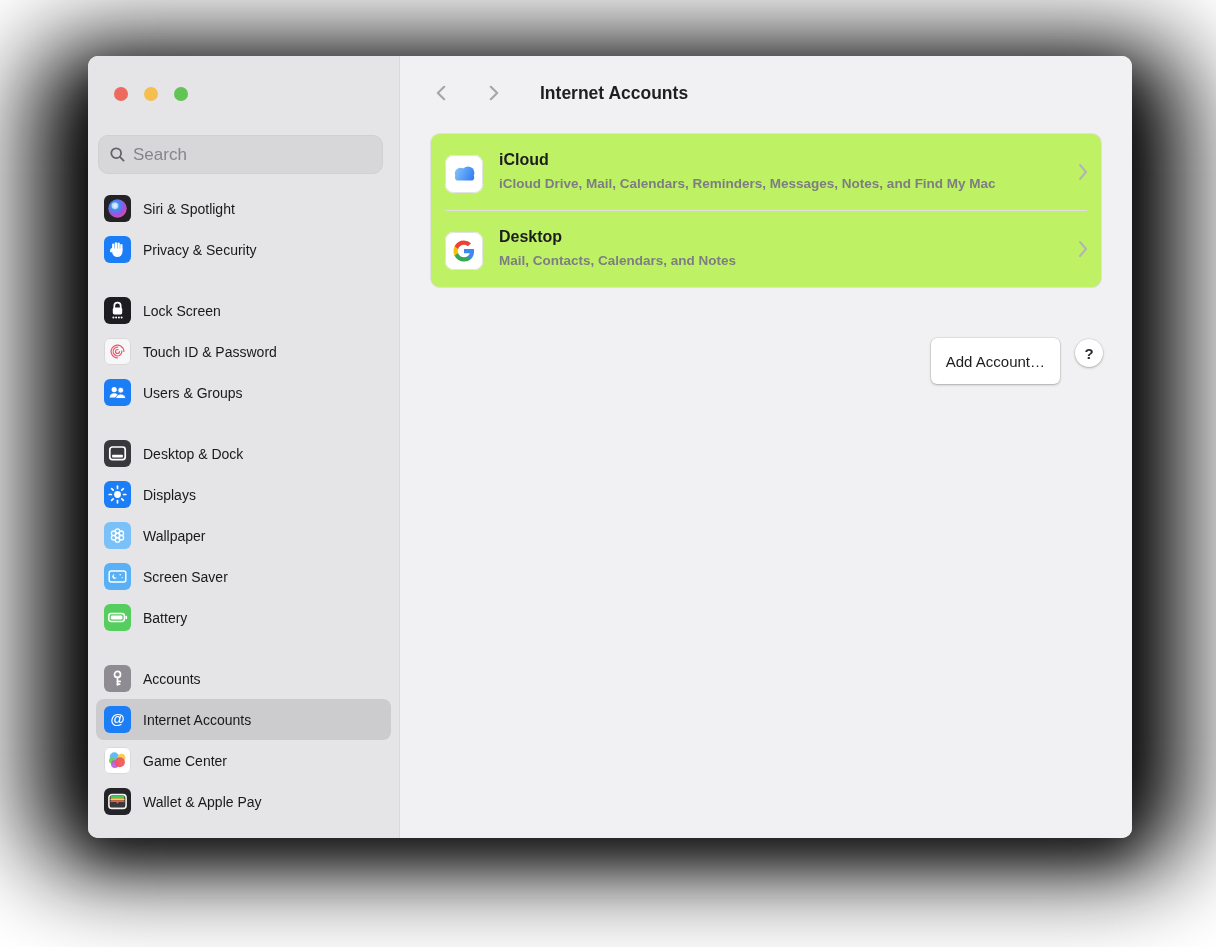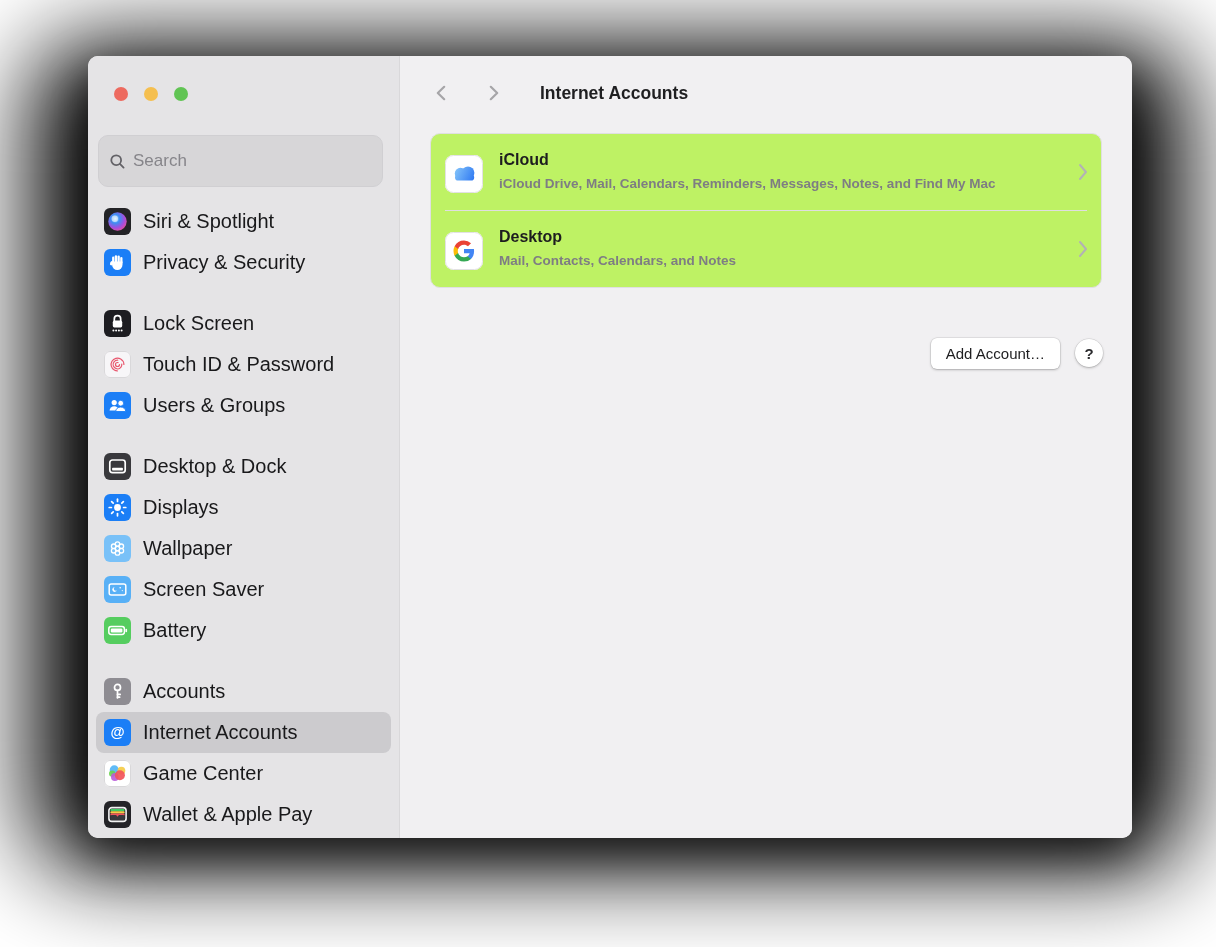--- a/index.html
+++ b/index.html
@@ -18,35 +18,35 @@
 
   
   .sidebar { position:absolute; left:0; top:0; bottom:0; width:312px;
              background:#e5e4e6; border-right:1px solid #d9d8da; }
   .lights { display:flex; gap:16px; margin:31px 0 0 26px; }
   .light { width:14px; height:14px; border-radius:50%; }
   .light.red    { background:#ed6a5f; }
   .light.yellow { background:#f5bf4f; }
   .light.green  { background:#61c454; }
 
-  .search { margin:34px 16px 0 10px; height:52px; background:#d7d6d8;
+  .search { margin:34px 16px 0 10px; height:39px; background:#d7d6d8;
             border:1px solid #d0cfd2; border-radius:10px;
             display:flex; align-items:center; padding:0 10px; gap:7px; }
   .search svg { flex:none; }
   .search input { border:none; outline:none; background:transparent; width:100%;
                   font-size:17px; color:#1d1d1f;
                   font-family:"Liberation Sans","DejaVu Sans",sans-serif; }
   .search input::placeholder { color:#86858a; }
 
   .nav { margin-top:14px; padding:0 8px; }
   .group + .group { margin-top:20px; }
   .row { height:41px; display:flex; align-items:center; gap:12px;
          padding:0 8px; border-radius:8px; }
   .row.selected { background:#cccbce; }
-  .row .label { font-size:20px; color:#19191b; white-space:nowrap; }
+  .row .label { font-size:14px; color:#19191b; white-space:nowrap; }
   .tile { width:27px; height:27px; flex:none; display:block; }
 
   
   .main { position:absolute; left:312px; top:0; right:0; bottom:0; background:#f1f0f2; }
   .header { position:absolute; left:0; top:0; right:0; height:74px;
             display:flex; align-items:center; padding-left:32px; }
   .navbtn { width:20px; height:20px; display:flex; align-items:center; justify-content:center; }
   .navbtn + .navbtn { margin-left:31px; }
   .page-title { margin-left:37px; font-size:17.5px; font-weight:700; color:#1f1f21; }
 
@@ -54,21 +54,21 @@
           background:#bef264; border:1px solid #e0dfe1; border-radius:10px; }
   .acct-row { position:relative; display:flex; align-items:flex-start;
               gap:16px; padding:16px 14px; }
   .acct-icon { width:38px; height:38px; flex:none; margin-top:5px; display:block; }
   .acct-text { flex:1; min-width:0; padding-right:30px; }
   .acct-name { font-size:16px; font-weight:700; color:#1d1d1f; line-height:20px; margin-bottom:3px; }
   .acct-desc { font-size:13.5px; color:#7e7d83; line-height:21px; max-width:540px;font-weight:bold; }
   .acct-chevron { position:absolute; right:12px; top:50%; transform:translateY(-50%); }
   .divider { height:1px; background:#dfdee0; margin:0 14px; }
 
-  .add-btn { position:absolute; right:72px; top:282px; height:31px;
+  .add-btn { position:absolute; right:72px; top:282px; height:46px;
              background:#ffffff; border:none; border-radius:6px; padding:0 15px;
              font-size:15px; color:#1d1d1f;
              font-family:"Liberation Sans","DejaVu Sans",sans-serif;
              box-shadow:0 0 0 0.5px rgba(0,0,0,.12), 0 1px 2.5px rgba(0,0,0,.25); }
   .help-btn { position:absolute; right:29px; top:283px; width:28px; height:28px;
               background:#ffffff; border:none; border-radius:50%;
               font-size:15px; font-weight:700; color:#2b2b2e;
               font-family:"Liberation Sans","DejaVu Sans",sans-serif;
               display:flex; align-items:center; justify-content:center;
               box-shadow:0 0 0 0.5px rgba(0,0,0,.12), 0 1px 2.5px rgba(0,0,0,.25); }

